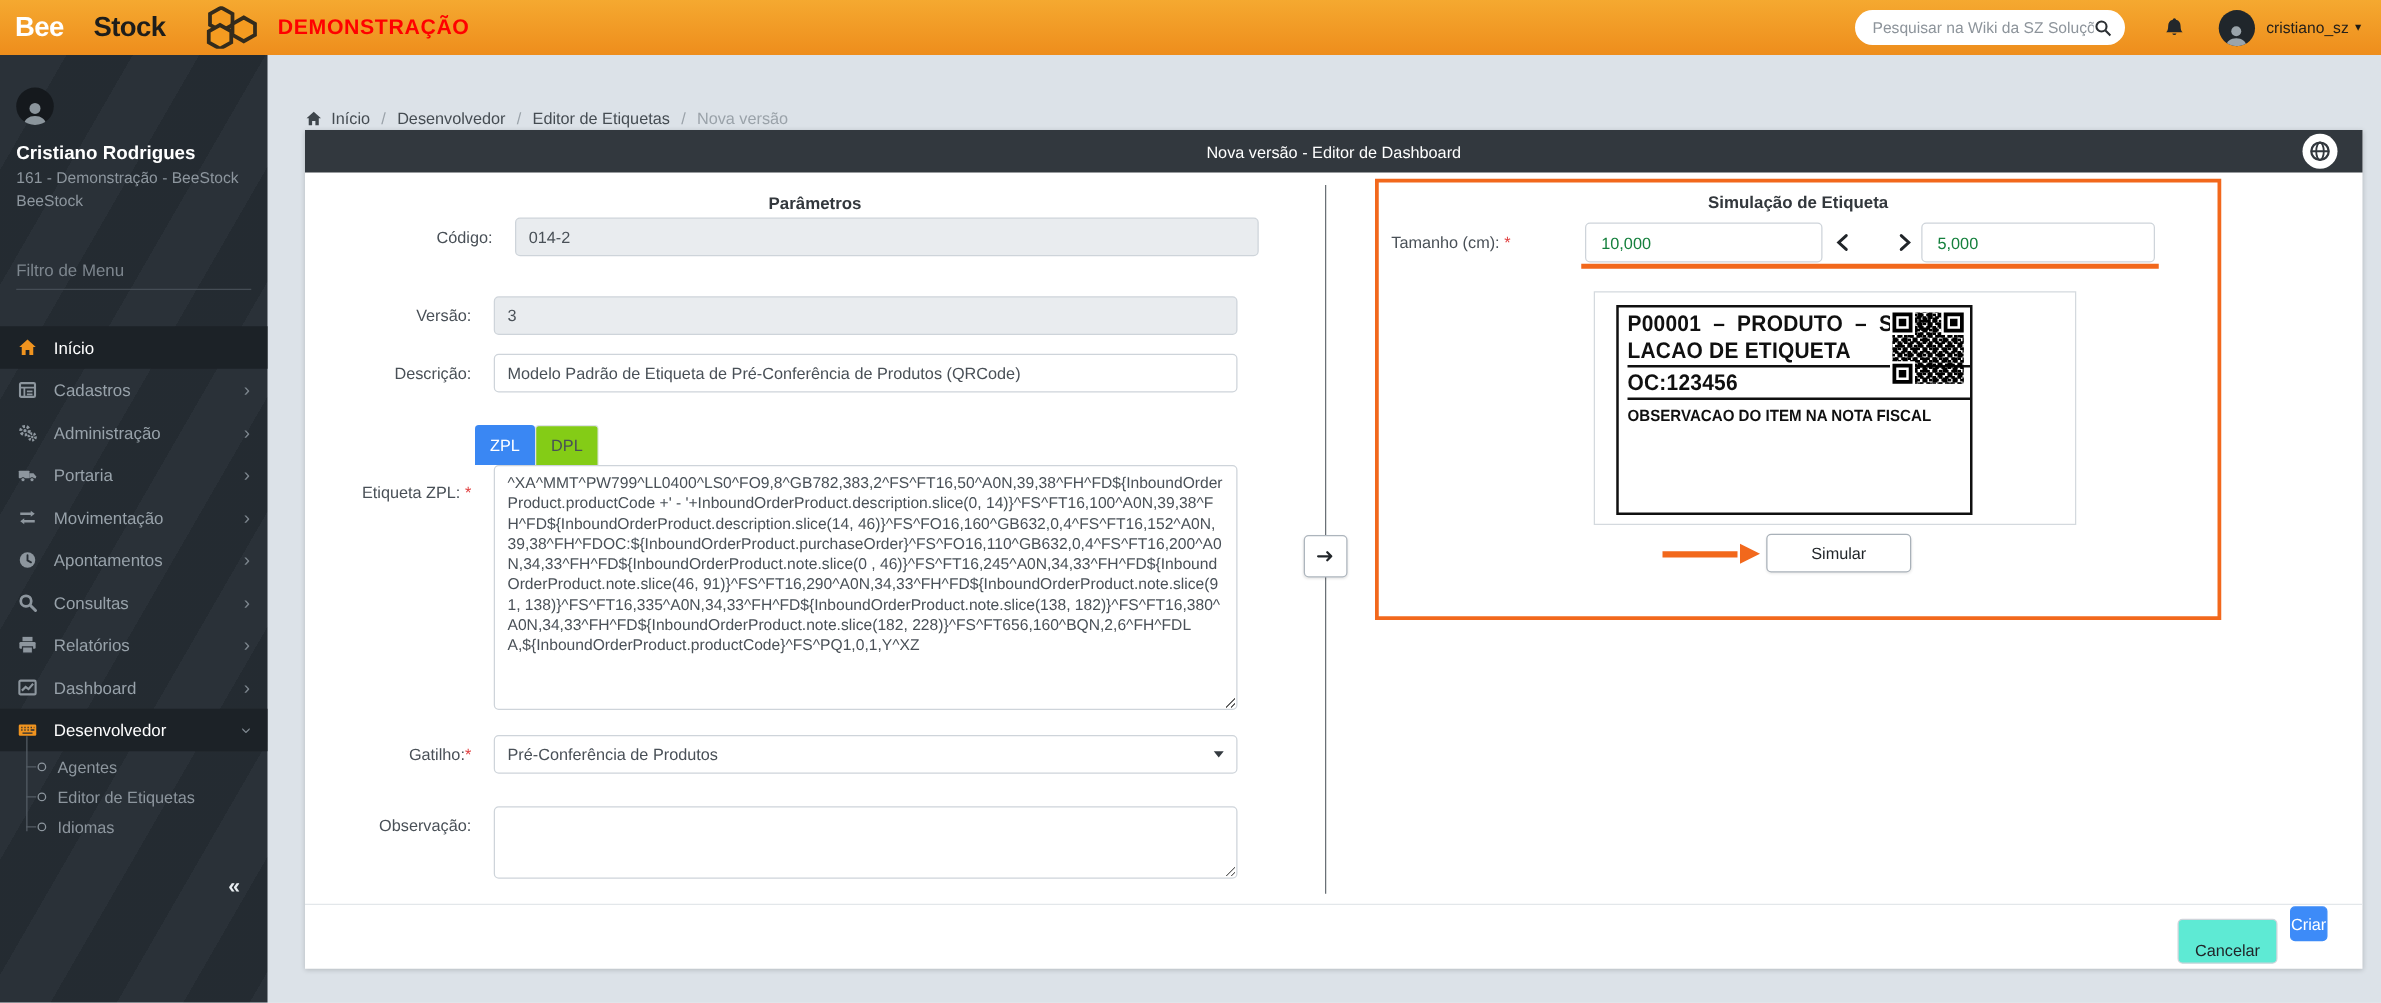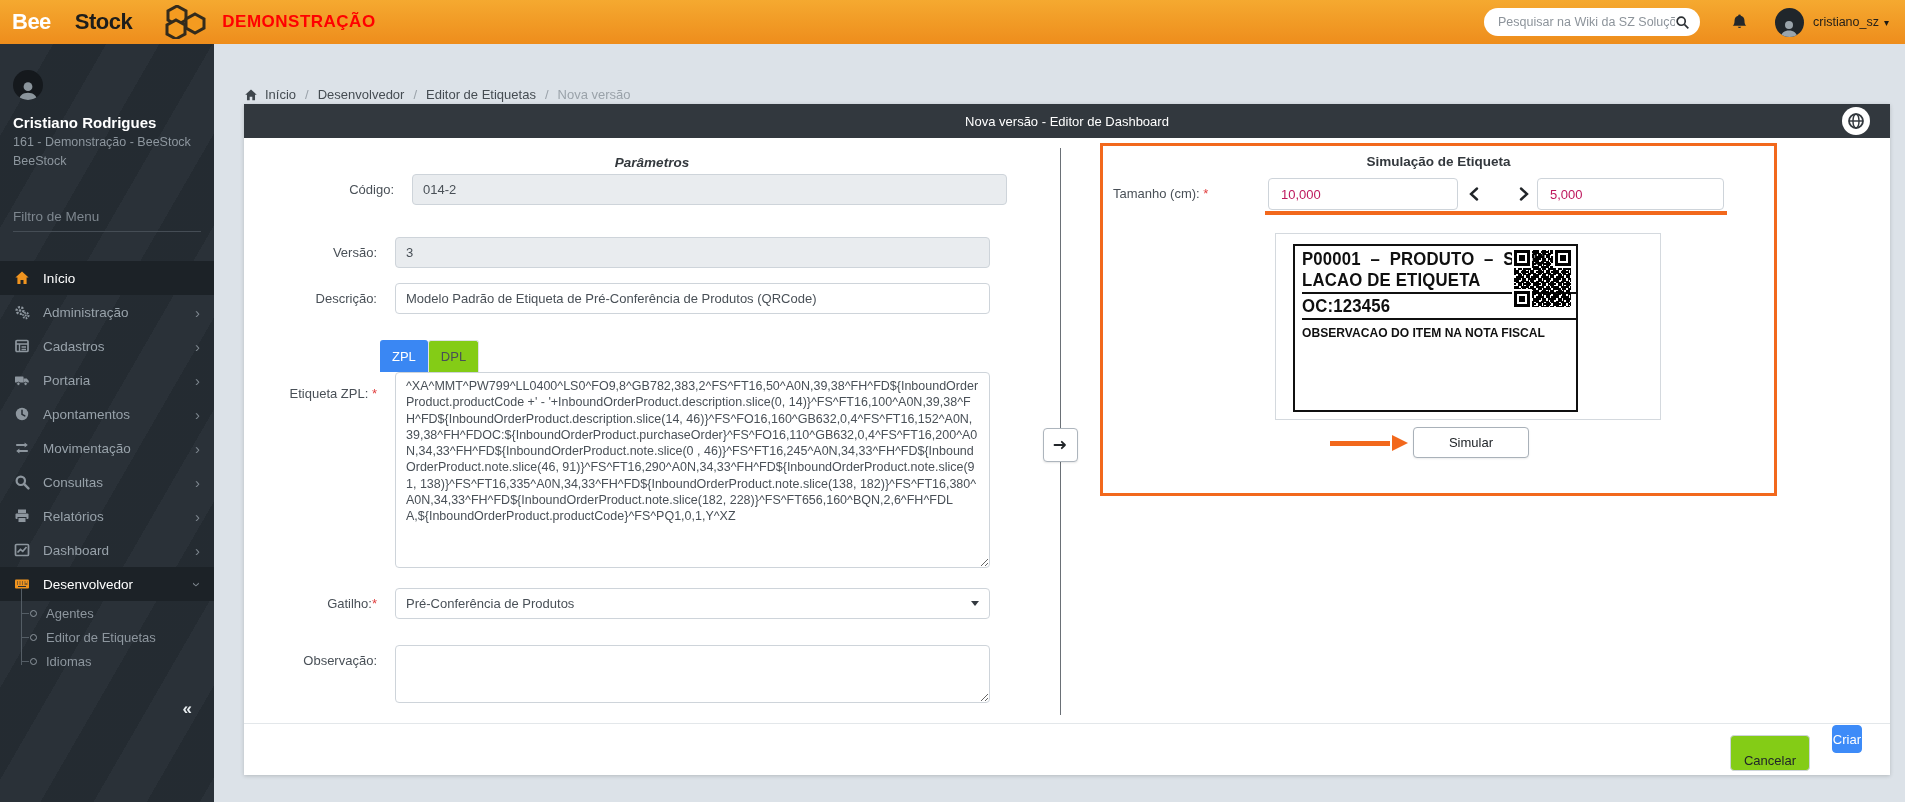--- a/index.html
+++ b/index.html
@@ -75,21 +75,21 @@
     background:#ffffff; box-shadow:0 1px 4px rgba(0,0,0,0.18); }
   .panel-header { height:34px; background:#32383e; color:#fff; font-size:13px;
     display:flex; align-items:center; justify-content:center; position:relative; }
   .globe-btn { position:absolute; right:20px; top:3px; width:28px; height:28px;
     border-radius:50%; background:#fff; border:none; display:flex; align-items:center;
     justify-content:center; cursor:pointer; }
   .panel-body { position:relative; height:637px; }
 
   
   .form-title { position:absolute; top:17px; left:0; width:816px; text-align:center;
-    font-weight:bold; font-size:13.5px; color:#33383d;font-style:italic; }
+    font-weight:bold; font-size:13.5px; color:#33383d; }
   .frow { position:absolute; left:0; width:746px; display:flex; align-items:center; }
   .flabel { flex:0 0 133px; text-align:right; margin-right:18px; font-size:13px; color:#495057; }
   .req { color:#e03e3e; }
   .fctl { flex:1; }
   input.txt, .sel-wrap select, textarea.txt { width:100%; height:31px; border:1px solid #ced4da;
     border-radius:4px; padding:0 10px; font-size:13px; color:#495057; background:#fff;
     font-family:"Liberation Sans",sans-serif; outline:none; }
   input.txt:disabled { background:#e9ecef; color:#495057; }
   .lbl-abs { position:absolute; left:0; width:133px; text-align:right; font-size:13px; color:#495057; }
   .tabs { position:absolute; left:136px; top:202px; display:flex; }
@@ -116,21 +116,21 @@
 
   
   .annot-rect { position:absolute; left:856px; top:5px; width:677px; height:353px;
     border:3px solid #f2681c; pointer-events:none; }
   .sim-title { position:absolute; top:16px; left:856px; width:677px; text-align:center;
     font-weight:bold; font-size:13.5px; color:#33383d; }
   .sim-label { position:absolute; left:869px; top:48px; font-size:13px; color:#495057; }
   .sim-w { position:absolute; left:1024px; top:40px; width:190px; }
   .sim-h { position:absolute; left:1293px; top:40px; width:187px; }
   .sim-w input, .sim-h input { width:100%; height:32px; border:1px solid #ced4da; border-radius:4px;
-    padding:0 12px; font-size:13px; color:#be185d; font-family:"Liberation Sans",sans-serif; outline:none; }
+    padding:0 12px; font-size:13px; color:#15803d; font-family:"Liberation Sans",sans-serif; outline:none; }
   .sim-chevrons { position:absolute; left:1224px; top:40px; width:62px; height:32px;
     display:flex; align-items:center; justify-content:space-between; }
   .sim-chevrons span { cursor:pointer; display:flex; }
   .annot-underline { position:absolute; left:1021px; top:73px; width:462px; height:4px;
     background:#f2681c; pointer-events:none; }
 
   .preview-card { position:absolute; left:1031px; top:95px; width:386px; height:187px;
     background:#fff; border:1px solid #d4d9de; }
   .zlabel { position:absolute; left:17px; top:10px; width:285px; height:168px;
     border:2px solid #101010; padding:3px 0 0 7px; overflow:hidden; }
@@ -153,22 +153,22 @@
     background:#fff; border:1px solid #a9b1b9; border-radius:4px; font-size:13px;
     color:#212529; cursor:pointer; font-family:"Liberation Sans",sans-serif;
     box-shadow:0 1px 2px rgba(0,0,0,0.08); }
   .annot-arrow { position:absolute; left:1086px; top:297px; width:78px; height:16px; pointer-events:none; }
   .annot-arrow .shaft { position:absolute; left:0; top:6px; width:60px; height:5px; background:#f2681c; }
   .annot-arrow .head { position:absolute; right:0; top:0; width:0; height:0;
     border-top:8px solid transparent; border-bottom:8px solid transparent; border-left:16px solid #f2681c; }
 
   
   .panel-footer { position:absolute; left:0; right:0; top:585px; height:52px; border-top:1px solid #e3e7ea; }
-  .btn-cancel { position:absolute; right:80px; top:11px; height:28px; padding:17px 13px;
-    background:#84cc16; border:1px solid #ced4da; border-radius:4px; font-size:13px;
+  .btn-cancel { position:absolute; right:68px; top:11px; height:28px; padding:17px 13px;
+    background:#5eead4; border:1px solid #ced4da; border-radius:4px; font-size:13px;
     color:#212529; cursor:pointer; font-family:"Liberation Sans",sans-serif; }
   .btn-create { position:absolute; right:28px; top:1px; height:28px; padding:0 0;
     background:#3d8bf8; border:1px solid #3d8bf8; border-radius:4px; font-size:13px;
     color:#fff; cursor:pointer; font-family:"Liberation Sans",sans-serif; }
 </style>
 </head>
 <body>
 
 <div class="header">
   <div class="logo">
@@ -228,69 +228,69 @@
       <span class="ic">
         <svg width="16" height="16" viewBox="0 0 16 16">
             <path d="M8 1.6 L14.6 7.6 H12.6 V14 H9.5 V10 H6.5 V14 H3.4 V7.6 H1.4 Z" fill="currentColor"></path>
           </svg>
       </span>
       <span>Início</span>
     </div>
     <div class="mi">
       <span class="ic">
         <svg width="16" height="16" viewBox="0 0 16 16">
+          <rect x="2" y="2.5" width="12" height="11" rx="1" fill="none" stroke="currentColor" stroke-width="1.7"></rect>
+          <path d="M2 6 H14 M5.5 6 V13.5 M7.5 9 H12 M7.5 11.5 H12" stroke="currentColor" stroke-width="1.4" fill="none"></path>
+        </svg>
+      </span>
+      <span>Cadastros</span>
+      <span class="chev chev-r"></span>
+    </div>
+    <div class="mi">
+      <span class="ic">
+        <svg width="16" height="16" viewBox="0 0 16 16">
           <circle cx="6" cy="6.5" r="3.4" fill="none" stroke="currentColor" stroke-width="2.4" stroke-dasharray="2 1.4"></circle>
           <circle cx="6" cy="6.5" r="1.3" fill="currentColor"></circle>
           <circle cx="11.8" cy="11.5" r="2.6" fill="none" stroke="currentColor" stroke-width="2.2" stroke-dasharray="1.5 1.1"></circle>
           <circle cx="11.8" cy="11.5" r="1" fill="currentColor"></circle>
         </svg>
       </span>
       <span>Administração</span>
       <span class="chev chev-r"></span>
     </div>
     <div class="mi">
       <span class="ic">
         <svg width="16" height="16" viewBox="0 0 16 16">
-          <rect x="2" y="2.5" width="12" height="11" rx="1" fill="none" stroke="currentColor" stroke-width="1.7"></rect>
-          <path d="M2 6 H14 M5.5 6 V13.5 M7.5 9 H12 M7.5 11.5 H12" stroke="currentColor" stroke-width="1.4" fill="none"></path>
-        </svg>
-      </span>
-      <span>Cadastros</span>
-      <span class="chev chev-r"></span>
-    </div>
-    <div class="mi">
-      <span class="ic">
-        <svg width="16" height="16" viewBox="0 0 16 16">
           <rect x="1" y="4.5" width="8.5" height="6" rx="0.5" fill="currentColor"></rect>
           <path d="M9.5 6.5 H12.8 L14.8 9 V10.5 H9.5 Z" fill="currentColor"></path>
           <circle cx="4.4" cy="11.8" r="1.7" fill="currentColor" stroke="#262d34" stroke-width="0.8"></circle>
           <circle cx="11.6" cy="11.8" r="1.7" fill="currentColor" stroke="#262d34" stroke-width="0.8"></circle>
         </svg>
       </span>
       <span>Portaria</span>
       <span class="chev chev-r"></span>
     </div>
     <div class="mi">
       <span class="ic">
         <svg width="16" height="16" viewBox="0 0 16 16">
+          <path d="M13.8 5 L10.6 2.6 V4 H2.2 V6 H10.6 V7.4 Z" fill="currentColor"></path>
+          <path d="M2.2 11 L5.4 8.6 V10 H13.8 V12 H5.4 V13.4 Z" fill="currentColor"></path>
+        </svg>
+      </span>
+      <span>Movimentação</span>
+      <span class="chev chev-r"></span>
+    </div>
+    <div class="mi">
+      <span class="ic">
+        <svg width="16" height="16" viewBox="0 0 16 16">
           <circle cx="8" cy="8" r="6.2" fill="currentColor"></circle>
           <path d="M8 4.2 V8.3 L10.8 9.9" stroke="#262d34" stroke-width="1.5" fill="none" stroke-linecap="round"></path>
         </svg>
       </span>
       <span>Apontamentos</span>
-      <span class="chev chev-r"></span>
-    </div>
-    <div class="mi">
-      <span class="ic">
-        <svg width="16" height="16" viewBox="0 0 16 16">
-          <path d="M13.8 5 L10.6 2.6 V4 H2.2 V6 H10.6 V7.4 Z" fill="currentColor"></path>
-          <path d="M2.2 11 L5.4 8.6 V10 H13.8 V12 H5.4 V13.4 Z" fill="currentColor"></path>
-        </svg>
-      </span>
-      <span>Movimentação</span>
       <span class="chev chev-r"></span>
     </div>
     <div class="mi">
       <span class="ic">
         <svg width="16" height="16" viewBox="0 0 16 16">
           <circle cx="6.8" cy="6.8" r="4.2" fill="none" stroke="currentColor" stroke-width="2.2"></circle>
           <path d="M10.2 10.2 L14.4 14.4" stroke="currentColor" stroke-width="2.4" stroke-linecap="round"></path>
         </svg>
       </span>
       <span>Consultas</span>

